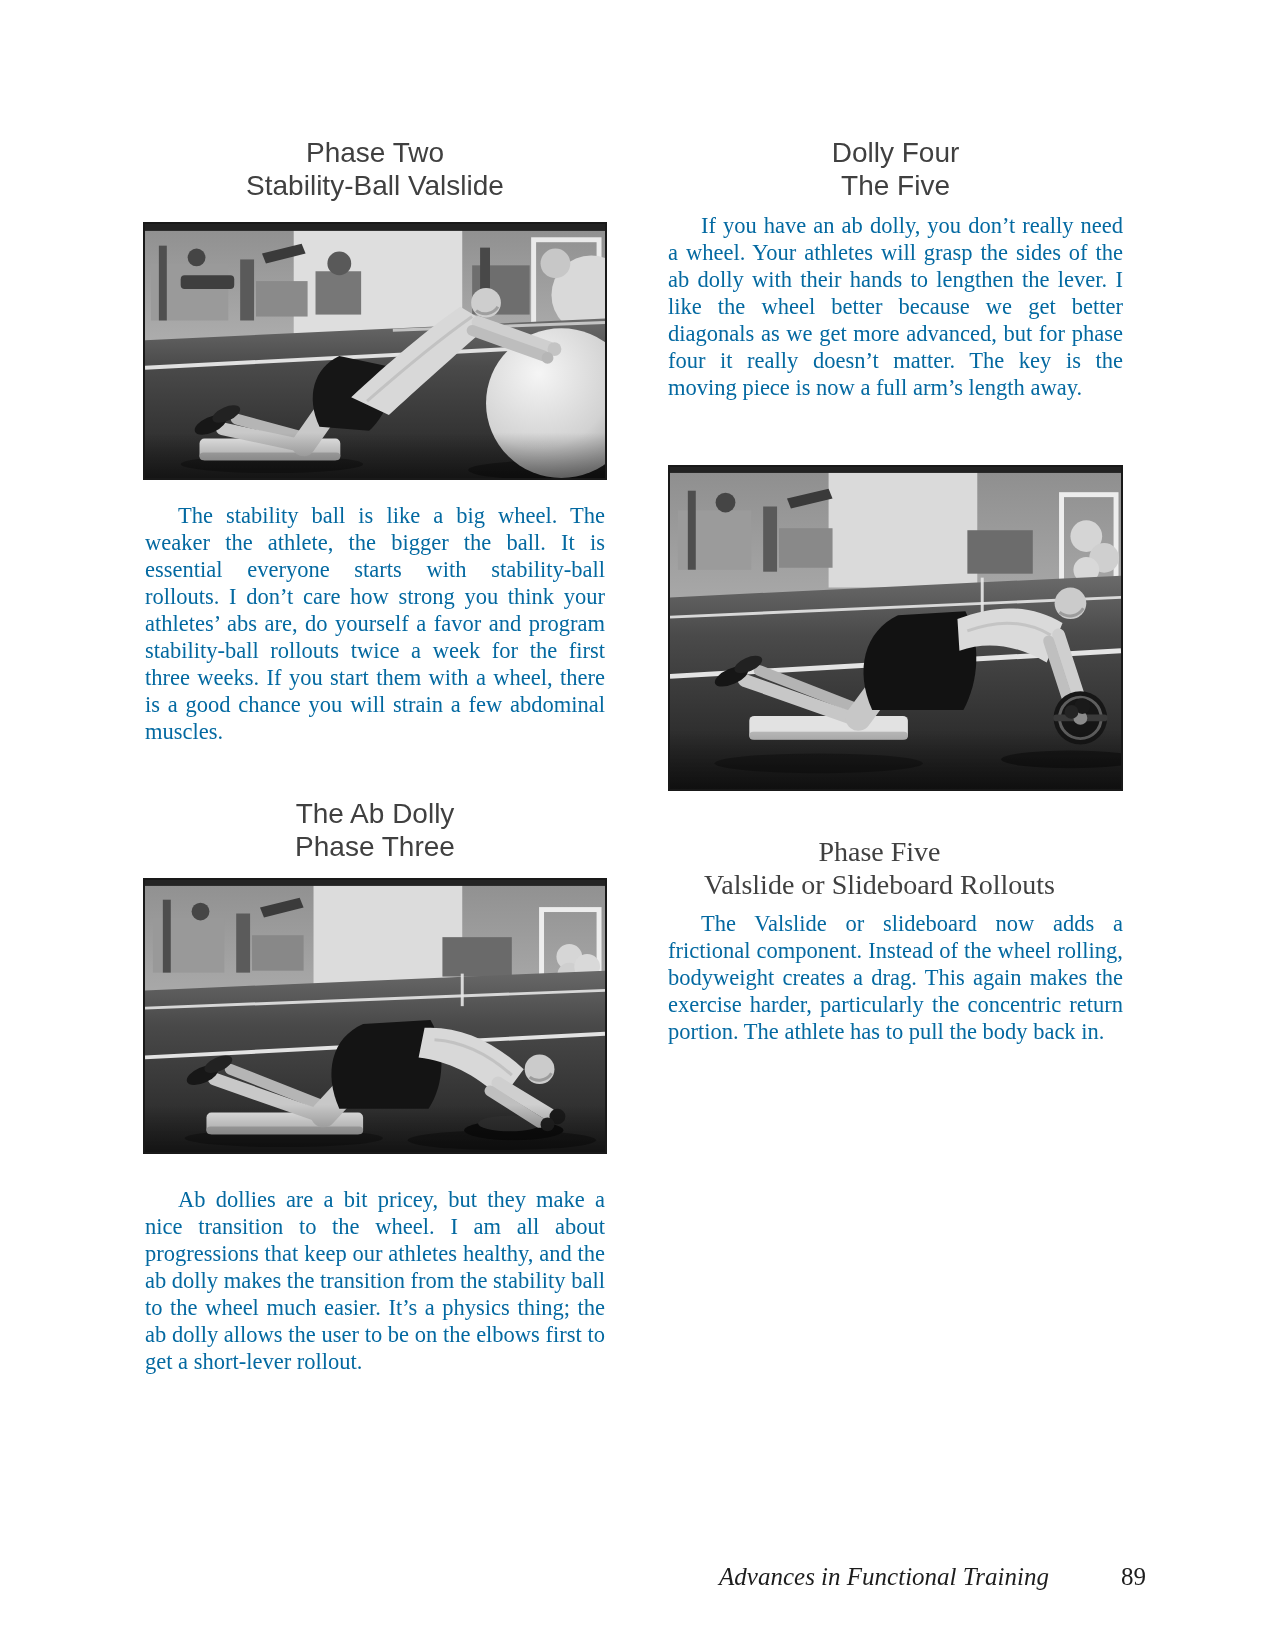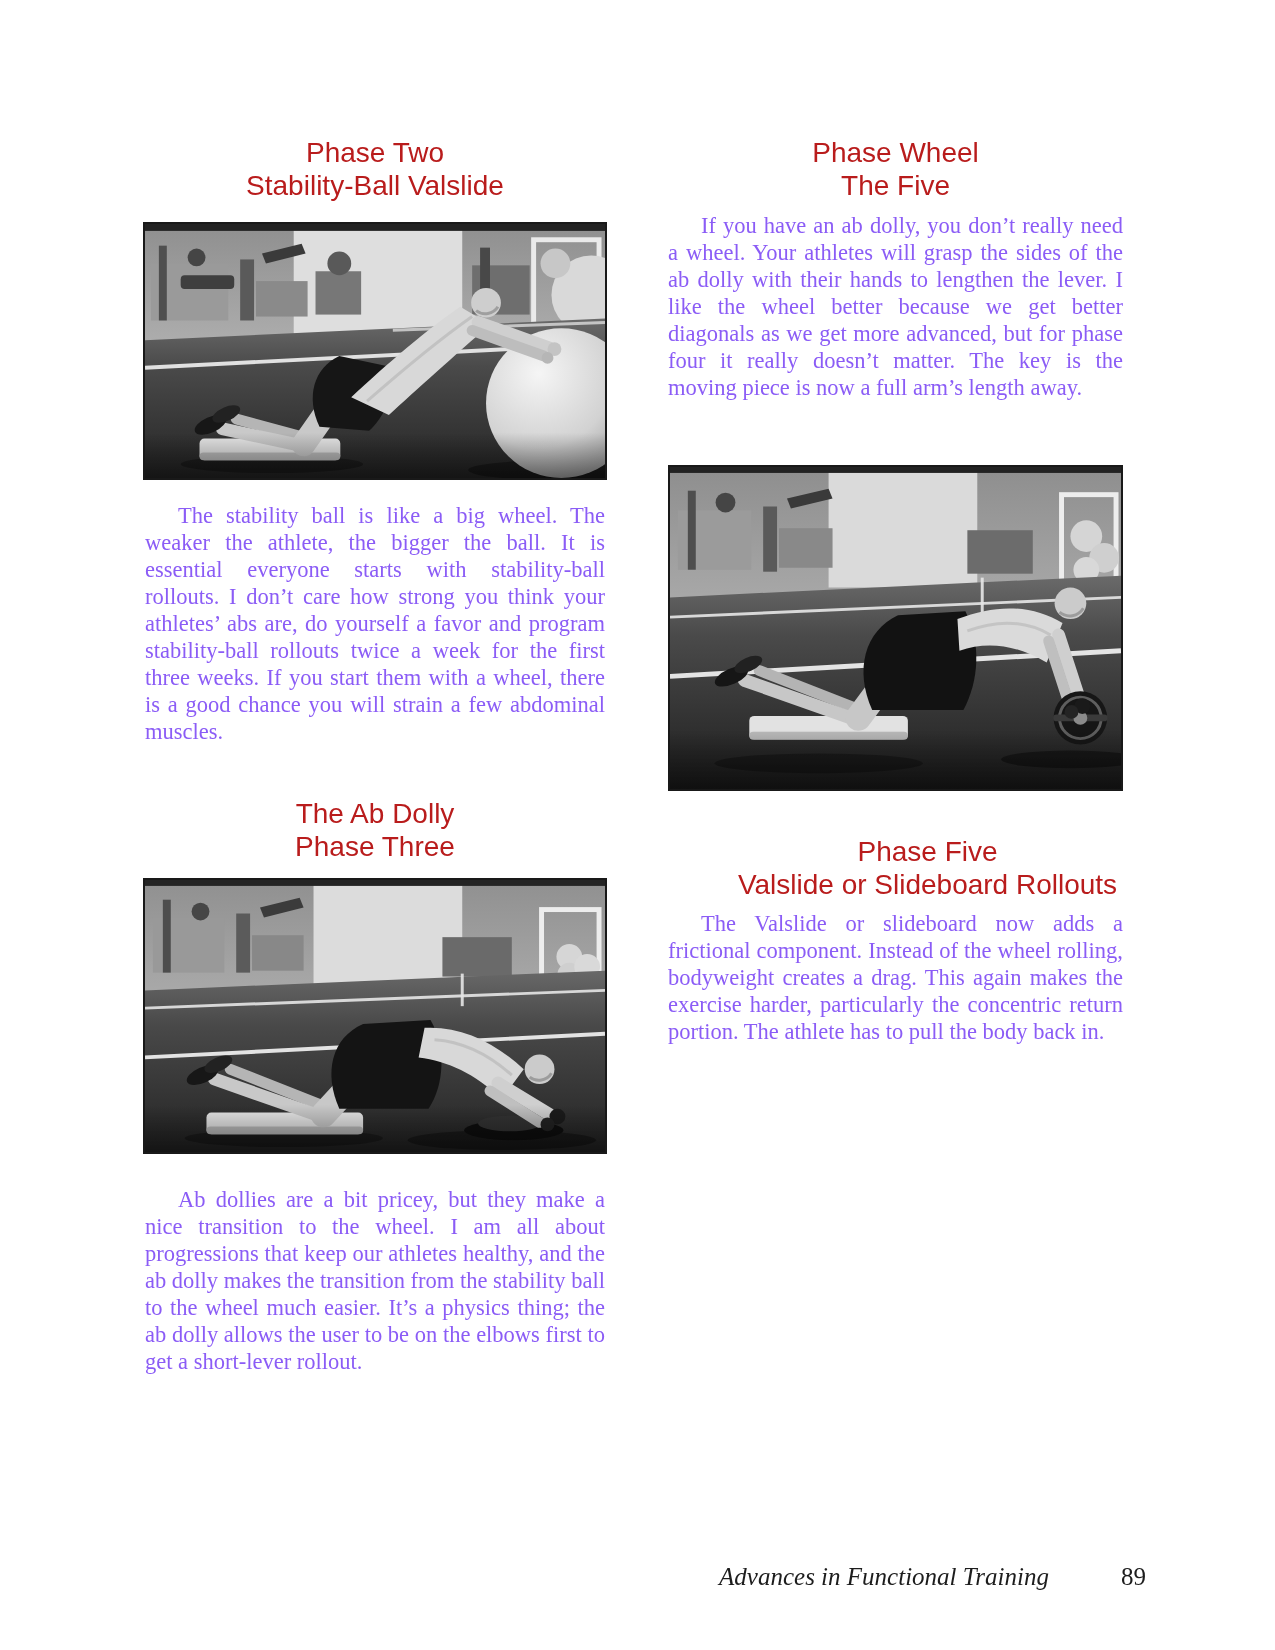--- a/index.html
+++ b/index.html
@@ -12,32 +12,32 @@
     overflow:hidden;
   }
   .heading{
     position:absolute;
     margin:0;
     font-family:"Liberation Sans","DejaVu Sans",sans-serif;
     font-weight:400;
     font-size:28px;
     line-height:33px;
     text-align:center;
-    color:#b91c1c;
+    color:#404040;
   }
   .heading span{display:block;}
   .body-par{
     position:absolute;
     margin:0;
     font-size:22.5px;
     line-height:27px;
     text-align:justify;
     text-align-last:left;
     text-indent:33px;
-    color:#8b5cf6;
+    color:#0369a1;
   }
   .photo{
     position:absolute;
     margin:0;
     border:2px solid #191919;
     box-sizing:border-box;
     background:#6f6f6f;
     overflow:hidden;
   }
   .photo svg{display:block;width:100%;height:100%;}
@@ -186,21 +186,21 @@
       <circle cx="406" cy="248" r="7" fill="#222222"></circle>
       <circle cx="398" cy="192" r="15" fill="#cbcbcb"></circle>
       <path d="M388 200 a15 15 0 0 0 22 -4" stroke="#9c9c9c" stroke-width="3" fill="none"></path>
       <rect y="228" width="464" height="48" fill="url(#s2vig)"></rect>
     </svg>
   </figure>
 
   <p class="body-par" style="top:1186px;left:145px;width:460px;">Ab dollies are a bit pricey, but they make a nice transition to the wheel. I am all about progressions that keep our athletes healthy, and the ab dolly makes the transition from the stability ball to the wheel much easier. It’s a physics thing; the ab dolly allows the user to be on the elbows first to get a short-lever rollout.</p>
 
   <h2 class="heading" style="top:136px;left:668px;width:455px;">
-    <span>Phase Wheel</span>
+    <span>Dolly Four</span>
     <span>The Five</span>
   </h2>
 
   <p class="body-par" style="top:212px;left:668px;width:455px;">If you have an ab dolly, you don’t really need a wheel. Your athletes will grasp the sides of the ab dolly with their hands to lengthen the lever. I like the wheel better because we get better diagonals as we get more advanced, but for phase four it really doesn’t matter. The key is the moving piece is now a full arm’s length away.</p>
 
   <figure class="photo" style="top:465px;left:668px;width:455px;height:326px;" aria-label="Black-and-white photo of an athlete kneeling on a pad gripping an ab wheel at full arm’s length on the gym floor">
     <svg viewBox="0 0 455 326" preserveAspectRatio="none" role="img">
       <defs>
         <linearGradient id="s3wall" x1="0" x2="0" y1="0" y2="1">
           <stop offset="0" stop-color="#8e8e8e"></stop>
@@ -253,21 +253,21 @@
       <path d="M390 254 L438 254" stroke="#3a3a3a" stroke-width="7" stroke-linecap="round"></path>
       <circle cx="414" cy="254" r="7" fill="#8a8a8a"></circle>
       <circle cx="416" cy="242" r="8" fill="#1a1a1a"></circle>
       <circle cx="405" cy="248" r="7" fill="#242424"></circle>
       <circle cx="404" cy="138" r="16" fill="#cbcbcb"></circle>
       <path d="M393 147 a16 16 0 0 0 24 -4" stroke="#9c9c9c" stroke-width="3" fill="none"></path>
       <rect y="266" width="455" height="60" fill="url(#s3vig)"></rect>
     </svg>
   </figure>
 
-  <h2 class="heading" style="top:835px;left:700px;width:455px;">
+  <h2 class="heading" style="top:835px;left:652px;width:455px;font-family:Liberation Serif, serif;">
     <span>Phase Five</span>
     <span>Valslide or Slideboard Rollouts</span>
   </h2>
 
   <p class="body-par" style="top:910px;left:668px;width:455px;">The Valslide or slideboard now adds a frictional component. Instead of the wheel rolling, bodyweight creates a drag. This again makes the exercise harder, particularly the concentric return portion. The athlete has to pull the body back in.</p>
 
   <div class="footer">
     <span class="footer-title">Advances in Functional Training</span>
     <span class="footer-page">89</span>
   </div>

